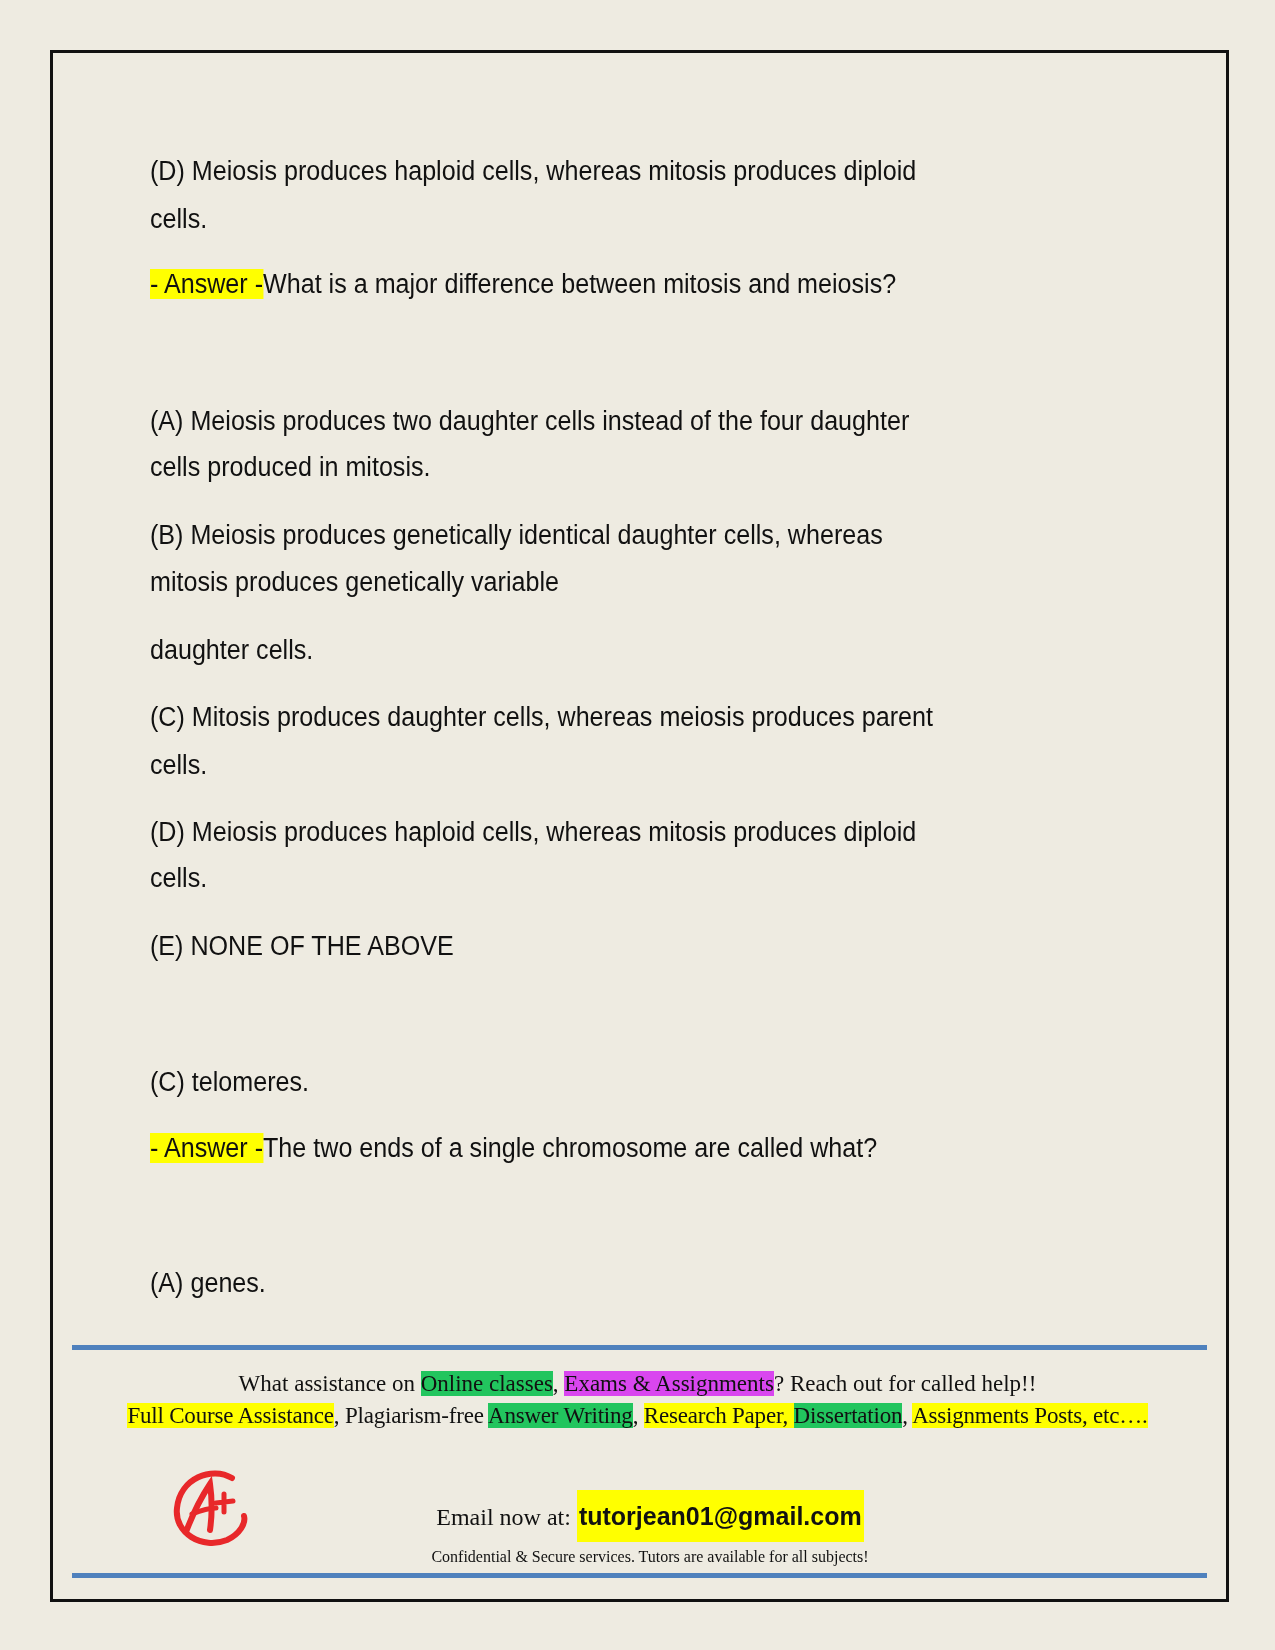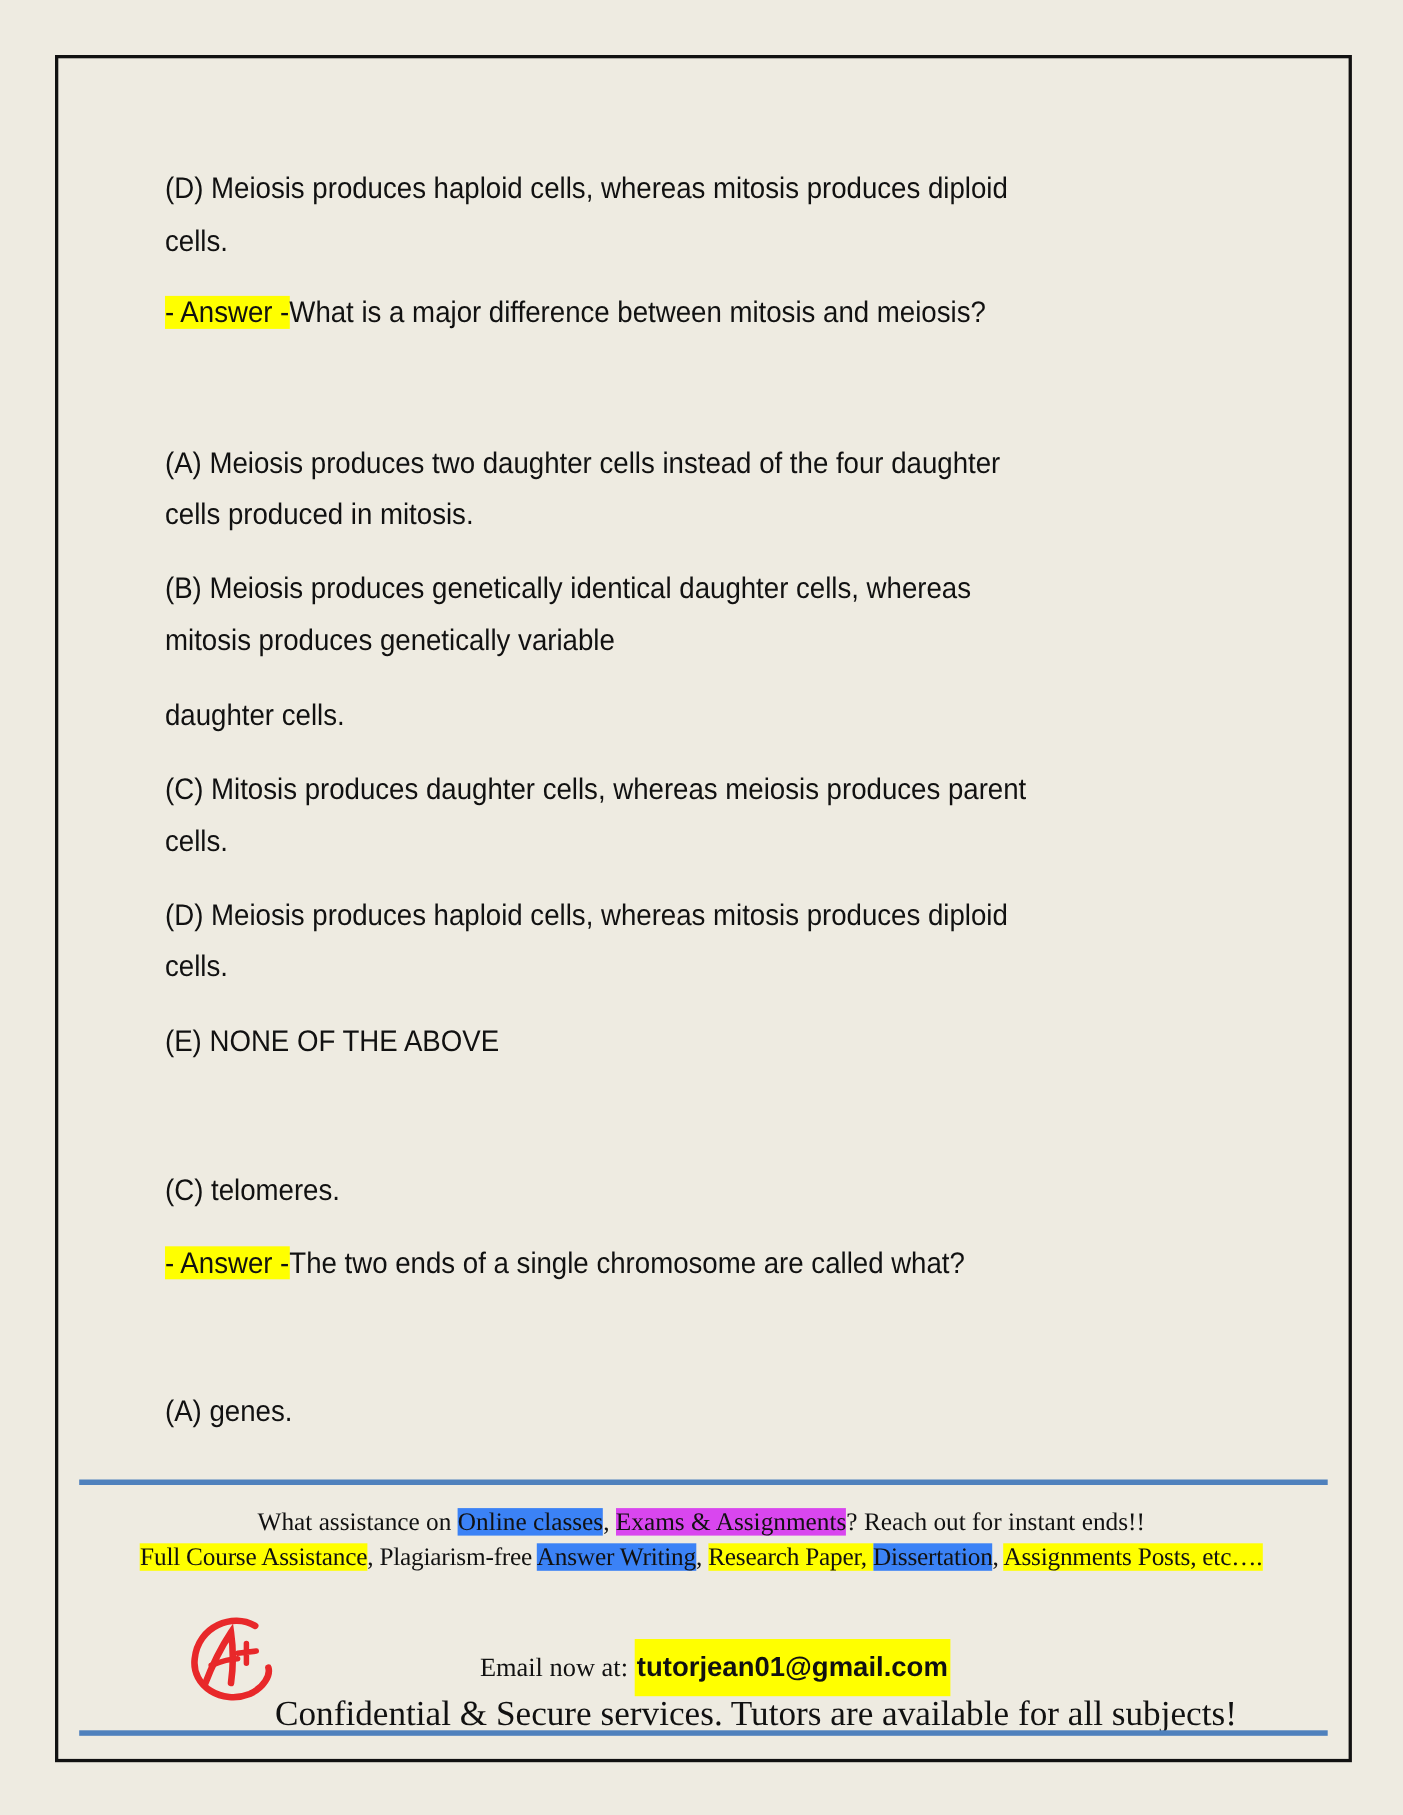--- a/index.html
+++ b/index.html
@@ -11,21 +11,21 @@
     position:absolute; left:50px; top:50px; width:1173px; height:1546px;
     border:3px solid #111; box-sizing:content-box;
   }
   .line {
     position:absolute; left:150px; white-space:nowrap;
     font-family:"Liberation Sans", sans-serif; font-size:27px; color:#111;
     line-height:40px; height:40px;
     transform:scaleX(0.93); transform-origin:left center;
   }
   .hl-yellow { background:#FFFF00; }
-  .hl-cyan { background:#3b82f6; }
+  .hl-cyan { background:#22c55e; }
   .hl-green { background:#d946ef; }
   .rule {
     position:absolute; left:72px; width:1135px; height:5px; background:#4F81BD;
   }
   .footer-line {
     position:absolute; left:60px; width:1155px; text-align:center; white-space:nowrap;
     font-family:"Liberation Serif", serif; color:#111; font-size:23px; line-height:30px;
   }
   .footer-line.tight { letter-spacing:-0.2px; }
   .email {
@@ -58,33 +58,33 @@
 <div class="line" style="top:926px">(E) NONE OF THE ABOVE</div>
 <div class="line" style="top:1062px">(C) telomeres.</div>
 <div class="line" style="top:1128px">
   <span class="hl-yellow">- Answer -</span><span>The two ends of a single chromosome are called what?</span>
 </div>
 <div class="line" style="top:1263px">(A) genes.</div>
 
 <div class="rule" style="top:1345px"></div>
 
 <div class="footer-line" style="top:1369px">
-  <span>What assistance on </span><span class="hl-cyan">Online classes</span><span>, </span><span class="hl-green">Exams &amp; Assignments</span><span>? Reach out for instant ends!!</span>
+  <span>What assistance on </span><span class="hl-cyan">Online classes</span><span>, </span><span class="hl-green">Exams &amp; Assignments</span><span>? Reach out for called help!!</span>
 </div>
 
 <div class="footer-line tight" style="top:1401px">
   <span class="hl-yellow">Full Course Assistance</span><span>, Plagiarism-free </span><span class="hl-cyan">Answer Writing</span><span>, </span><span class="hl-yellow">Research Paper, </span><span class="hl-cyan">Dissertation</span><span>, </span><span class="hl-yellow">Assignments Posts, etc….</span>
 </div>
 
 <svg class="logo" viewBox="0 0 78 80">
   <path d="M60 10 C40 -2 8 10 5 40 C2 65 30 82 55 72 C68 66 74 55 72 48" fill="none" stroke="#E8282A" stroke-width="6" stroke-linecap="round"></path>
   <path d="M14 64 C20 48 30 28 38 16 C40 30 40 48 38 62" fill="none" stroke="#E8282A" stroke-width="6" stroke-linecap="round"></path>
   <path d="M20 46 C30 42 38 40 44 40" fill="none" stroke="#E8282A" stroke-width="5" stroke-linecap="round"></path>
   <path d="M52 26 L52 44 M44 35 L61 33" fill="none" stroke="#E8282A" stroke-width="5" stroke-linecap="round"></path>
 </svg>
 
-<div class="footer-line" style="top:1542px; left:250px; width:800px; font-size:32px;">Confidential &amp; Secure services. Tutors are available for all subjects!</div>
+<div class="footer-line" style="top:1542px; left:250px; width:800px; font-size:16px;">Confidential &amp; Secure services. Tutors are available for all subjects!</div>
 
 <div class="footer-line" style="top:1501px; left:250px; width:800px; font-size:24px;">
   <span>Email now at:  </span><span class="email">tutorjean01@gmail.com</span>
 </div>
 
 <div class="rule" style="top:1573px"></div>
 
 </body></html>

